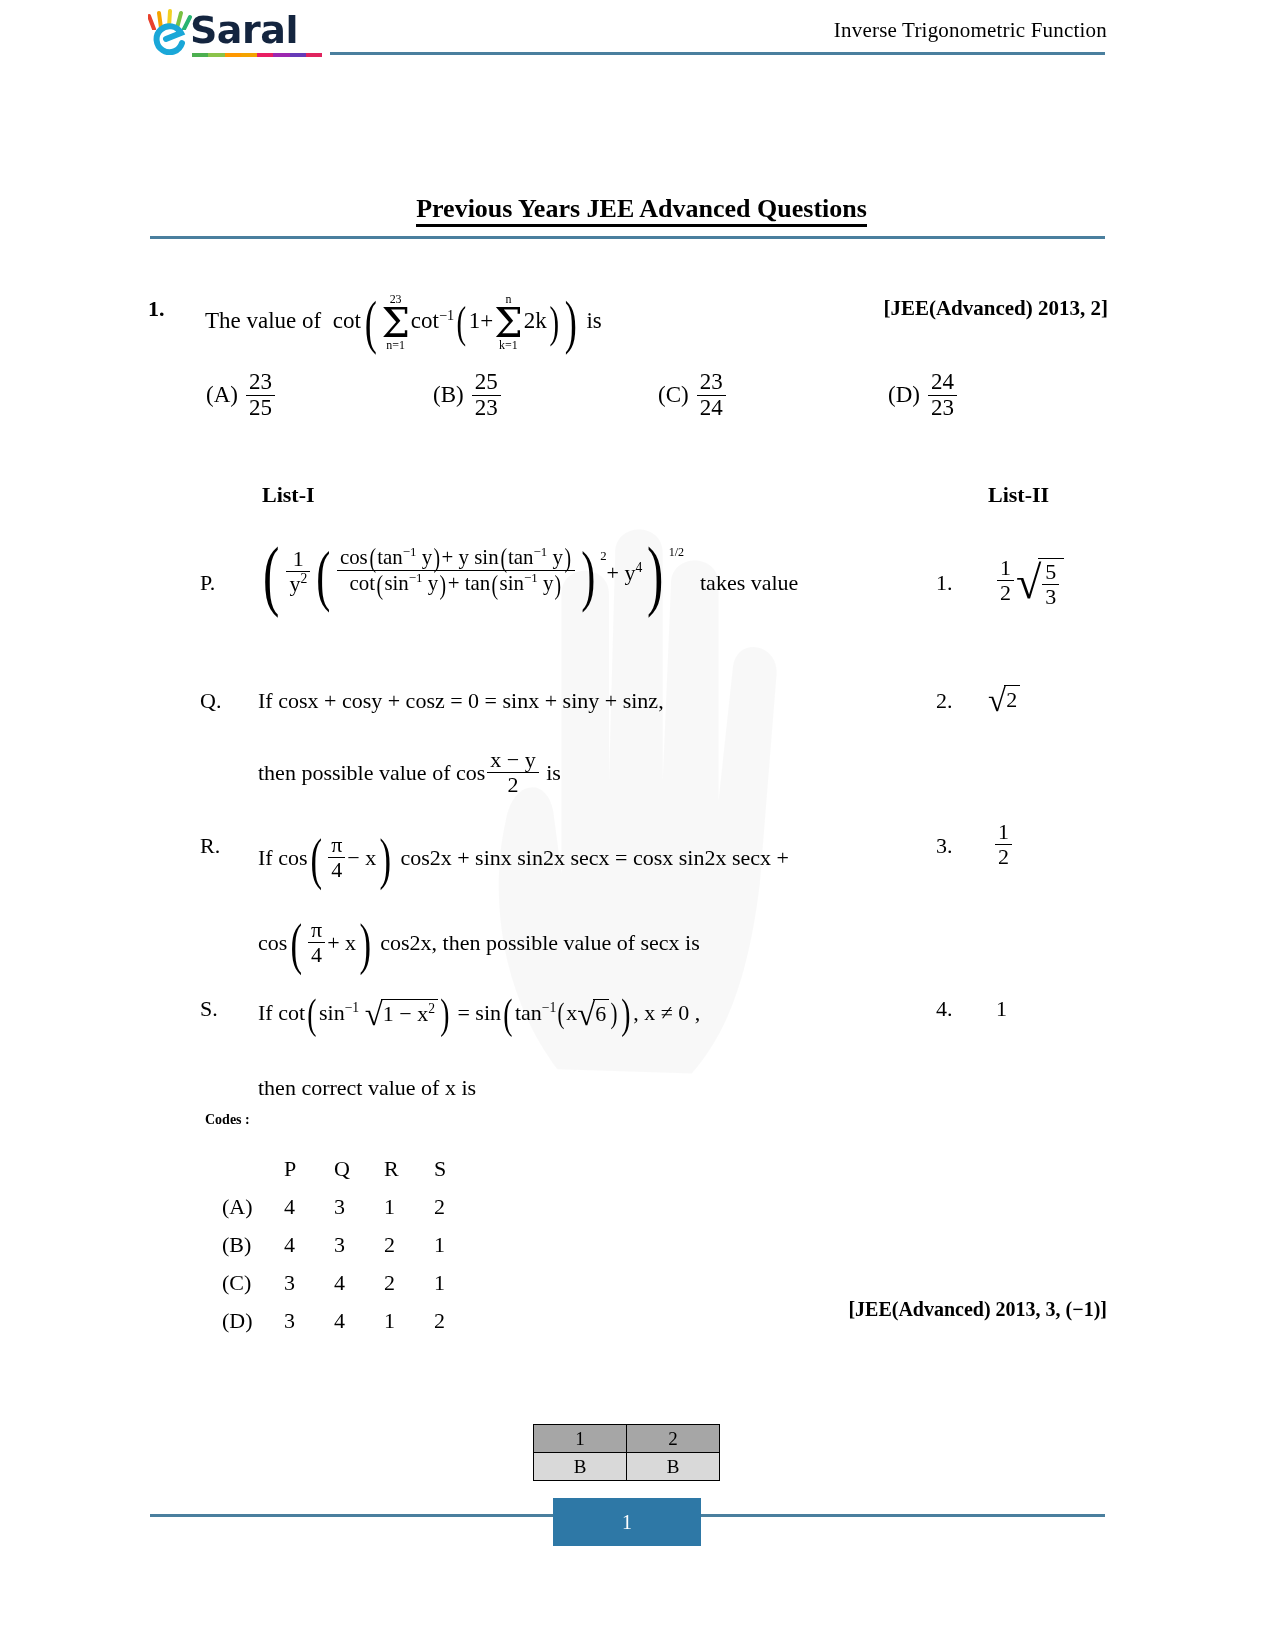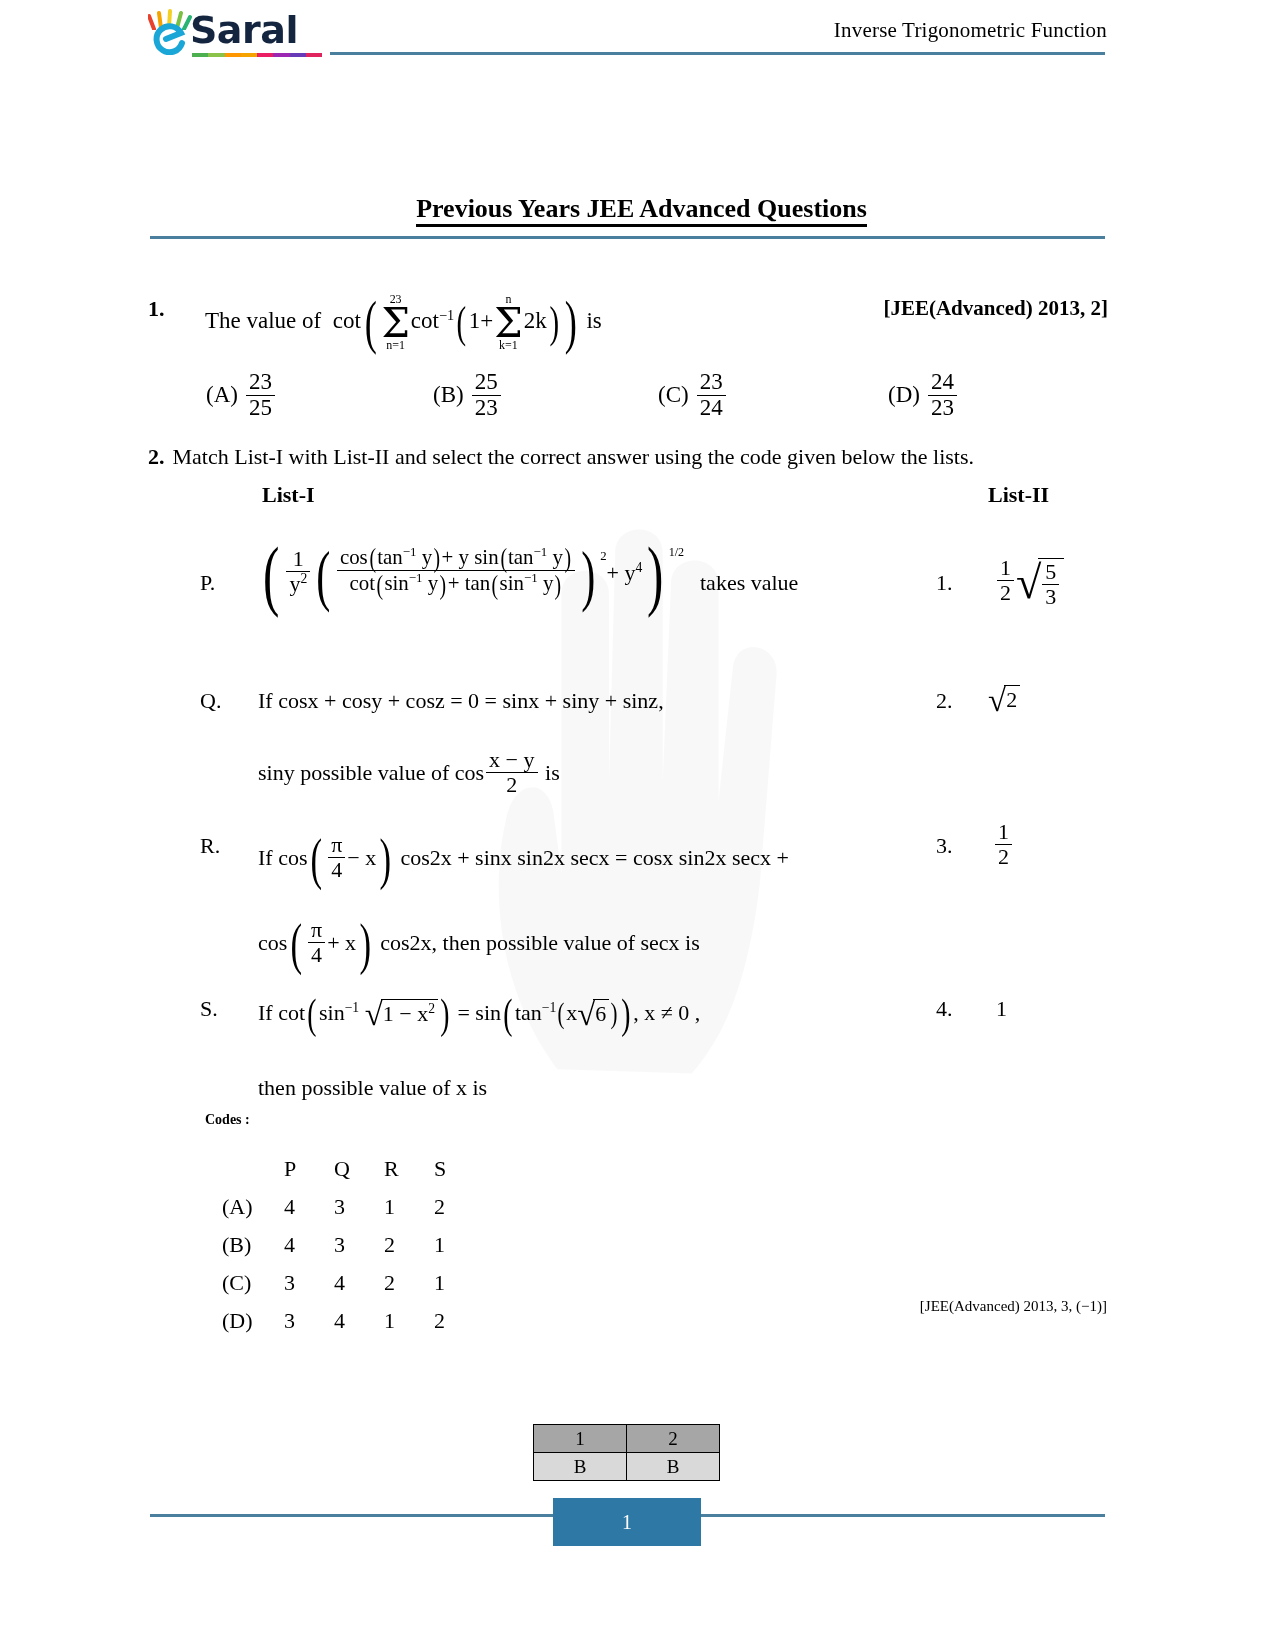--- a/index.html
+++ b/index.html
@@ -166,21 +166,21 @@
   .rhs-val   { position: absolute; font-size: 22px; }
 
   
   .codes-title { position: absolute; left: 205px; top: 1112px; font-size: 14px; font-weight: bold; }
   .codes-grid  { position: absolute; left: 222px; top: 1150px; font-size: 22px; }
   .codes-grid table { border-collapse: collapse; }
   .codes-grid td { padding: 4px 0; height: 38px; vertical-align: middle; }
   .codes-grid td.c-lbl { width: 62px; }
   .codes-grid td.c-val { width: 50px; text-align: left; }
 
-  .q2-marks { position: absolute; right: 168px; top: 1298px; font-size: 15px; font-weight: normal; white-space: nowrap; }
+  .q2-marks { position: absolute; right: 168px; top: 1298px; font-size: 20px; font-weight: bold; white-space: nowrap; }
 
   
   .ans-table {
     position: absolute;
     left: 533px; top: 1424px;
     border-collapse: collapse;
     font-size: 19px;
   }
   .ans-table td {
     border: 1.5px solid #000;
@@ -277,55 +277,52 @@
       <span class="lbl">(B)</span><span class="frac"><span class="num">25</span><span class="den">23</span></span>
     </div>
     <div class="q1-opt" style="left:510px;top:8px">
       <span class="lbl">(C)</span><span class="frac"><span class="num">23</span><span class="den">24</span></span>
     </div>
     <div class="q1-opt" style="left:740px;top:8px">
       <span class="lbl">(D)</span><span class="frac"><span class="num">24</span><span class="den">23</span></span>
     </div>
   </div>
 
-  <div class="q2-stem">
-    <span class="num">2.</span><span>Match List-I with List-II and select the correct answer using the code given below the lists.</span>
-  </div>
 
   <div class="list-hdr-1">List-I</div>
   <div class="list-hdr-2">List-II</div>
 
   <div class="row-label" style="left:200px;top:570px">P.</div>
   <div class="row-body math" style="left:258px;top:540px;white-space:nowrap">
     <span class="bigparen" style="font-size:3.6em">(</span><span class="frac" style="vertical-align:-0.5em"><span class="num">1</span><span class="den"><span>y</span><sup class="exp">2</sup></span></span><span class="bigparen" style="font-size:3.1em">(</span><span class="frac" style="vertical-align:-0.5em;font-size:0.95em">
         <span class="num"><span>cos</span><span class="smallparen">(</span><span>tan</span><sup class="exp">−1</sup>&nbsp;<span>y</span><span class="smallparen">)</span><span>+ y sin</span><span class="smallparen">(</span><span>tan</span><sup class="exp">−1</sup>&nbsp;<span>y</span><span class="smallparen">)</span></span>
         <span class="den"><span>cot</span><span class="smallparen">(</span><span>sin</span><sup class="exp">−1</sup>&nbsp;<span>y</span><span class="smallparen">)</span><span>+ tan</span><span class="smallparen">(</span><span>sin</span><sup class="exp">−1</sup>&nbsp;<span>y</span><span class="smallparen">)</span></span>
       </span><span class="bigparen" style="font-size:3.1em">)</span><sup class="exp" style="font-size:0.58em;vertical-align:1.55em">2</sup><span>+ y</span><sup class="exp">4</sup><span class="bigparen" style="font-size:3.6em">)</span><sup class="exp" style="font-size:0.55em;vertical-align:2.0em">1/2</sup>
   </div>
   <div class="row-body" style="left:700px;top:570px">takes value</div>
 
   <div class="row-label" style="left:200px;top:688px">Q.</div>
   <div class="row-body" style="left:258px;top:688px;white-space:nowrap">If cosx + cosy + cosz = 0 = sinx + siny + sinz,</div>
   <div class="row-body math" style="left:258px;top:748px;white-space:nowrap">
-    <span>siny possible value of</span>&nbsp;<span>cos</span><span class="frac"><span class="num">x − y</span><span class="den">2</span></span>&nbsp;<span>is</span>
+    <span>then possible value of</span>&nbsp;<span>cos</span><span class="frac"><span class="num">x − y</span><span class="den">2</span></span>&nbsp;<span>is</span>
   </div>
 
   <div class="row-label" style="left:200px;top:833px">R.</div>
   <div class="row-body math" style="left:258px;top:833px;white-space:nowrap">
     <span>If</span>&nbsp;<span>cos</span><span class="bigparen">(</span><span class="frac"><span class="num">π</span><span class="den">4</span></span><span>− x</span><span class="bigparen">)</span>&nbsp;<span>cos2x + sinx sin2x secx = cosx sin2x secx +</span>
   </div>
   <div class="row-body math" style="left:258px;top:918px;white-space:nowrap">
     <span>cos</span><span class="bigparen">(</span><span class="frac"><span class="num">π</span><span class="den">4</span></span><span>+ x</span><span class="bigparen">)</span>&nbsp;<span>cos2x, then possible value of secx is</span>
   </div>
 
   <div class="row-label" style="left:200px;top:996px">S.</div>
   <div class="row-body math" style="left:258px;top:996px;white-space:nowrap">
     <span>If</span>&nbsp;<span>cot</span><span class="midparen">(</span><span>sin</span><sup class="exp">−1</sup>&nbsp;<span class="sqrt-wrap"><span class="sqrt-sym">√</span><span class="sqrt-body"><span>1 − x</span><sup class="exp">2</sup></span></span><span class="midparen">)</span>&nbsp;<span>= sin</span><span class="midparen">(</span><span>tan</span><sup class="exp">−1</sup><span class="smallparen">(</span><span>x</span><span class="sqrt-wrap"><span class="sqrt-sym">√</span><span class="sqrt-body"><span>6</span></span></span><span class="smallparen">)</span><span class="midparen">)</span><span>, x ≠ 0 ,</span>
   </div>
-  <div class="row-body" style="left:258px;top:1075px">then possible value of x is</div>
+  <div class="row-body" style="left:258px;top:1075px">then correct value of x is</div>
 
   <div class="rhs-num" style="left:936px;top:570px">1.</div>
   <div class="rhs-val math" style="left:995px;top:556px">
     <span class="frac"><span class="num">1</span><span class="den">2</span></span><span class="sqrt-wrap"><span class="sqrt-sym" style="font-size:2.1em">√</span><span class="sqrt-body" style="margin-left:-3px"><span class="frac" style="vertical-align:-0.5em"><span class="num">5</span><span class="den">3</span></span></span></span>
   </div>
 
   <div class="rhs-num" style="left:936px;top:688px">2.</div>
   <div class="rhs-val math" style="left:988px;top:682px">
     <span class="sqrt-wrap"><span class="sqrt-sym">√</span><span class="sqrt-body"><span>2</span></span></span>
   </div>

